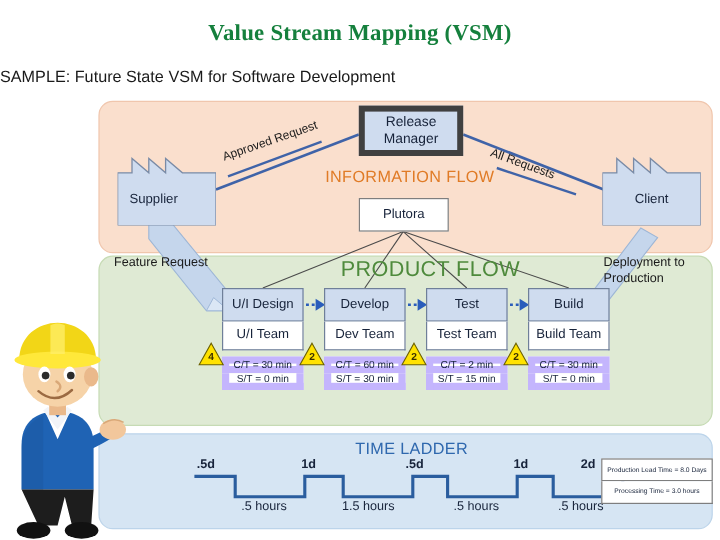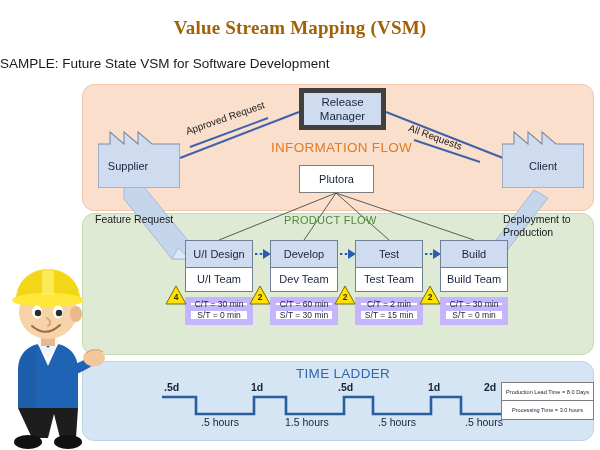--- a/index.html
+++ b/index.html
@@ -6,36 +6,36 @@
   body{
     width:600px;height:450px;overflow:hidden;background:#ffffff;
     font-family:"Liberation Sans", sans-serif;position:relative;
   }
   #stage{position:absolute;left:0;top:0;width:600px;height:450px;}
 
   
   .main-title{
     position:absolute;left:0;top:17px;width:600px;text-align:center;
     font-family:"Liberation Serif", serif;
-    font-size:19px;font-weight:bold;color:#a16207;letter-spacing:.2px;
+    font-size:19px;font-weight:bold;color:#15803d;letter-spacing:.2px;
   }
   .sub-title{
     position:absolute;left:0;top:56px;width:600px;
     font-size:13.5px;color:#1a1a1a;
   }
 
   
   .band{position:absolute;border-radius:12px;box-sizing:border-box;}
   #band-info{left:82px;top:84px;width:512px;height:127px;background:#fadfcd;border:1px solid #f0c6ad;}
   #band-product{left:82px;top:213px;width:512px;height:142px;background:#dfead4;border:1px solid #c6dbb4;}
   #band-time{left:82px;top:361px;width:512px;height:80px;background:#d6e5f3;border:1px solid #bcd4ea;}
 
   .band-label{position:absolute;font-weight:normal;letter-spacing:.3px;white-space:nowrap;}
   #label-info{left:271px;top:140px;font-size:13.5px;color:#e07b26;}
-  #label-product{left:284px;top:214px;font-size:11px;color:#4e8a3c;}
+  #label-product{left:284px;top:214px;font-size:18px;color:#4e8a3c;}
   #label-time{left:296px;top:366px;font-size:13.5px;color:#2f68ae;}
 
   
   .box{
     position:absolute;box-sizing:border-box;display:flex;
     align-items:center;justify-content:center;text-align:center;
     color:#17233a;
   }
   .plain-box{background:#ffffff;border:1px solid #7e7e7e;}
   .blue-box{background:#cfdcef;border:5px solid #404040;}

